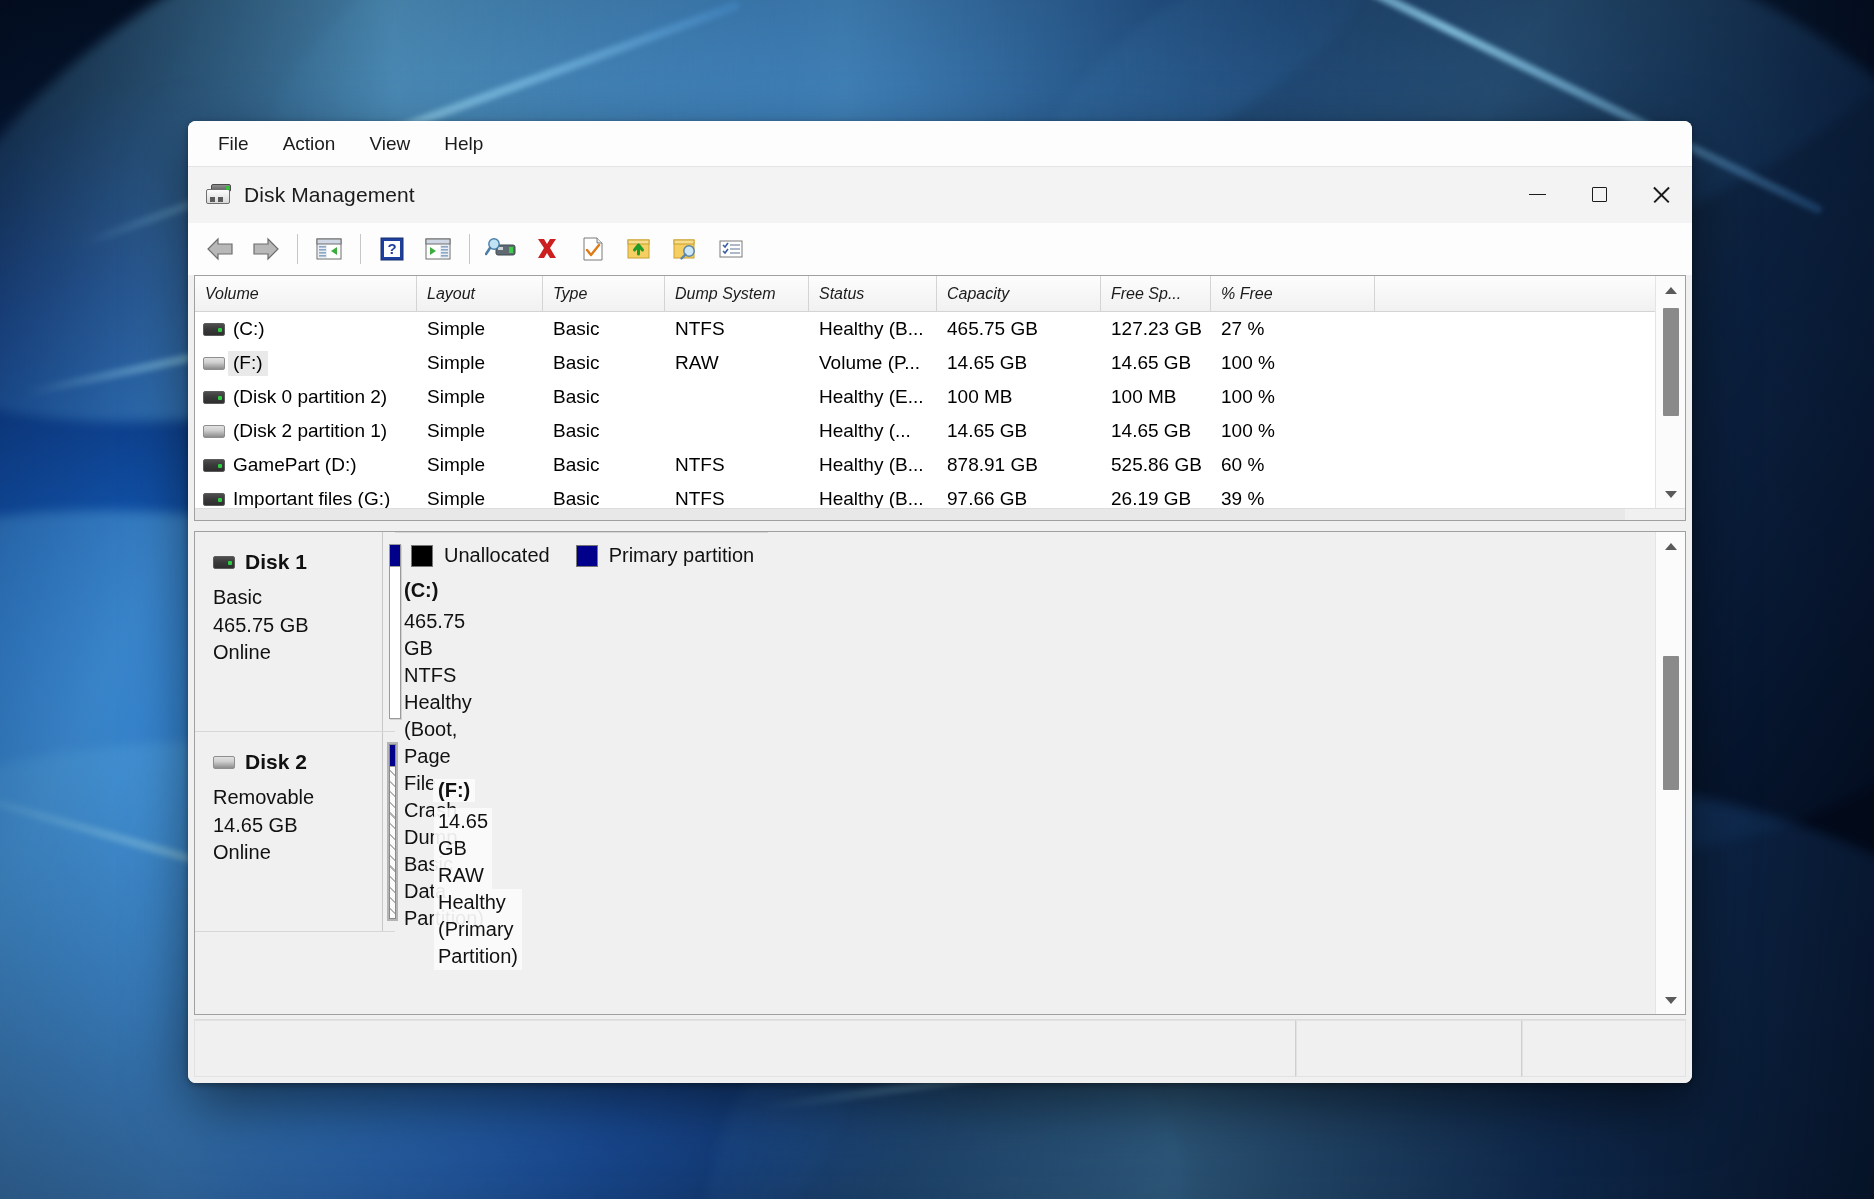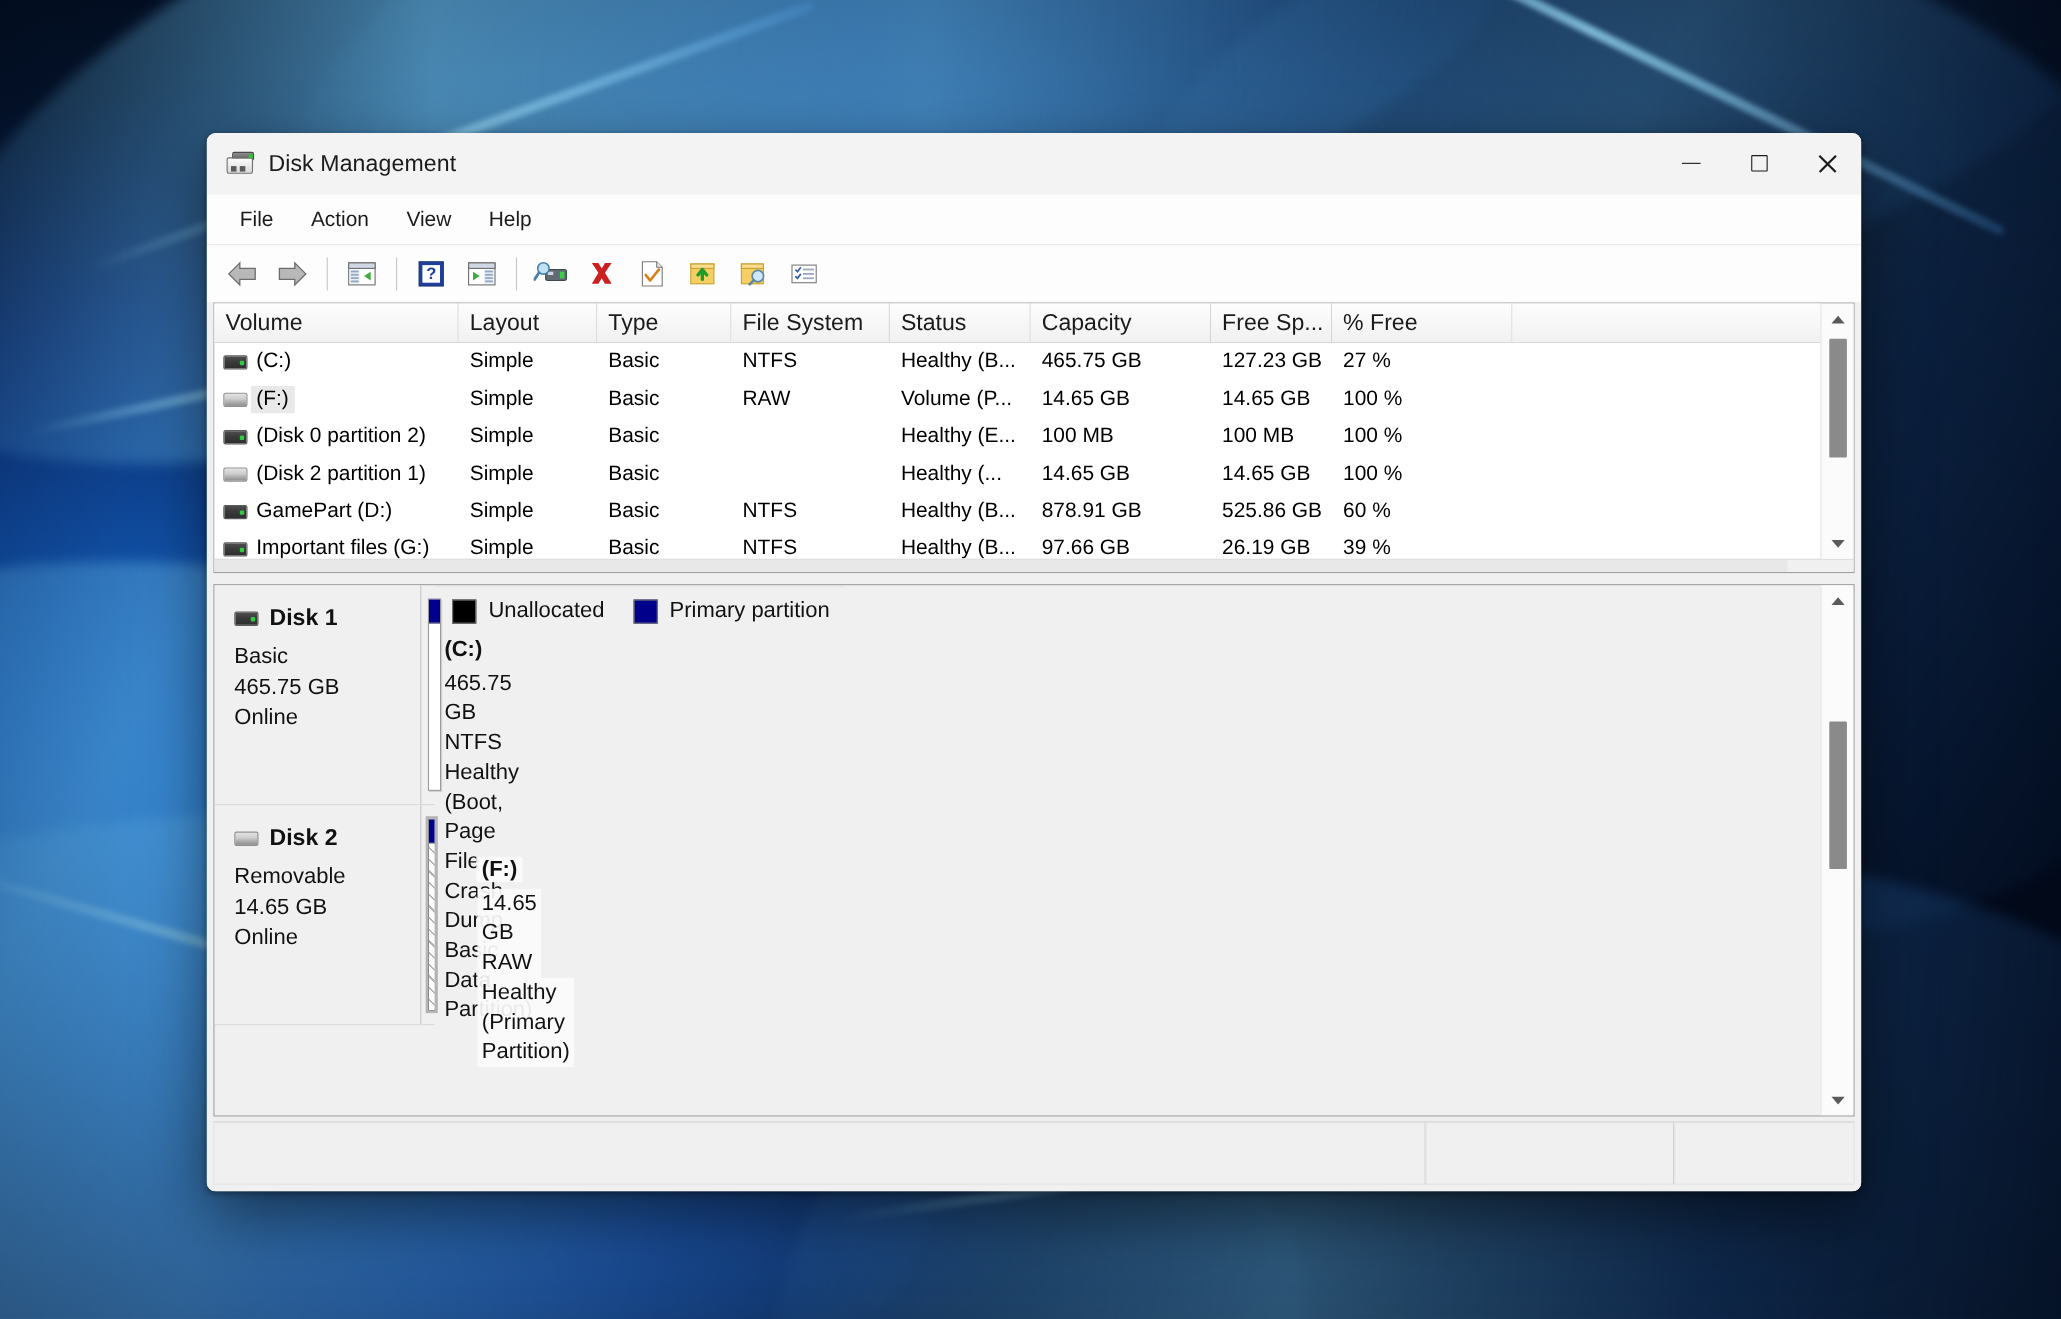--- a/index.html
+++ b/index.html
@@ -131,23 +131,23 @@
     position: relative;
   }
   #list-scrollwrap { display:flex; flex:1; min-height:0; }
   #list-inner { flex:1; display:flex; flex-direction:column; min-width:0; }
 
   .lv-header { display: flex; height: 36px; flex: none; background:#ffffff; }
   .lv-header .hcell {
     background: linear-gradient(#fdfdfd,#f1f1f1);
     border-right: 1px solid #d4d4d4;
     border-bottom: 1px solid #d4d4d4;
-    font-size: 21px; color: #1b1b1b;
+    font-size: 16px; color: #1b1b1b;
     display: flex; align-items: center; padding-left: 10px;
-    overflow: hidden; white-space: nowrap;
+    overflow: hidden; white-space: nowrap; font-style: italic;
   }
   .lv-header .hcell.filler { border-right: none; flex: 1; }
 
   .lv-rows { flex: 1; overflow: hidden; background:#fff; }
   .lv-row { display: flex; height: 34px; align-items: center; }
   .lv-cell {
     font-size: 19px; color: #000; white-space: nowrap; overflow: hidden;
     display: flex; align-items: center; padding-left: 10px;
   }
   .lv-cell.vol { padding-left: 8px; gap: 8px; }
@@ -267,20 +267,27 @@
   <div class="ribbon" style="left:60px; top:120px; width:700px; transform:rotate(-20deg);"></div>
   <div class="ribbon" style="left:20px; top:330px; width:560px; transform:rotate(-12deg);"></div>
   <div class="ribbon" style="left:-60px; top:900px; width:820px; transform:rotate(16deg);"></div>
   <div class="ribbon" style="left:760px; top:1040px; width:900px; transform:rotate(-8deg);"></div>
   <div class="ribbon" style="left:1100px; top:40px; width:760px; transform:rotate(26deg);"></div>
   <div class="vignette"></div>
 </div>
 
 <div id="window">
 
+  <div id="menubar">
+    <div class="menu-item">File</div>
+    <div class="menu-item">Action</div>
+    <div class="menu-item">View</div>
+    <div class="menu-item">Help</div>
+  </div>
+
   <div id="titlebar">
     <div id="title-left">
       <span class="app-icon">
         <span class="top"></span>
         <span class="body"></span>
         <span class="slot1"></span>
         <span class="slot2"></span>
         <span class="led"></span>
       </span>
       <span id="title-text">Disk Management</span>
@@ -289,27 +296,20 @@
       <div class="wctl">
           <span class="glyph-min"></span>
         </div>
       <div class="wctl">
           <span class="glyph-max"></span>
         </div>
       <div class="wctl close">
           <span class="glyph-close"></span>
         </div>
     </div>
-  </div>
-
-  <div id="menubar">
-    <div class="menu-item">File</div>
-    <div class="menu-item">Action</div>
-    <div class="menu-item">View</div>
-    <div class="menu-item">Help</div>
   </div>
 
   <div id="toolbar">
     <div class="tb-btn">
       <svg width="30" height="26" viewBox="0 0 30 26">
         <path d="M13 3 L3 13 L13 23 L13 18 L27 18 L27 8 L13 8 Z" fill="#b8b8b8" stroke="#6d6d6d" stroke-width="1.2"></path>
       </svg>
     </div>
     <div class="tb-btn">
       <svg width="30" height="26" viewBox="0 0 30 26">
@@ -409,21 +409,21 @@
   <div id="client">
     <div id="panes">
 
       <div id="listpane">
         <div id="list-scrollwrap">
           <div id="list-inner">
             <div class="lv-header">
               <div class="hcell" style="width:222px">Volume</div>
               <div class="hcell" style="width:126px">Layout</div>
               <div class="hcell" style="width:122px">Type</div>
-              <div class="hcell" style="width:144px">File System</div>
+              <div class="hcell" style="width:144px">Dump System</div>
               <div class="hcell" style="width:128px">Status</div>
               <div class="hcell" style="width:164px">Capacity</div>
               <div class="hcell" style="width:110px">Free Sp...</div>
               <div class="hcell" style="width:164px">% Free</div>
               <div class="hcell filler"></div>
             </div>
             <div class="lv-rows" id="lv-rows">
                 <div class="lv-row">
                   <div class="lv-cell vol" style="width: 222px;">
                     <span class="drv">

